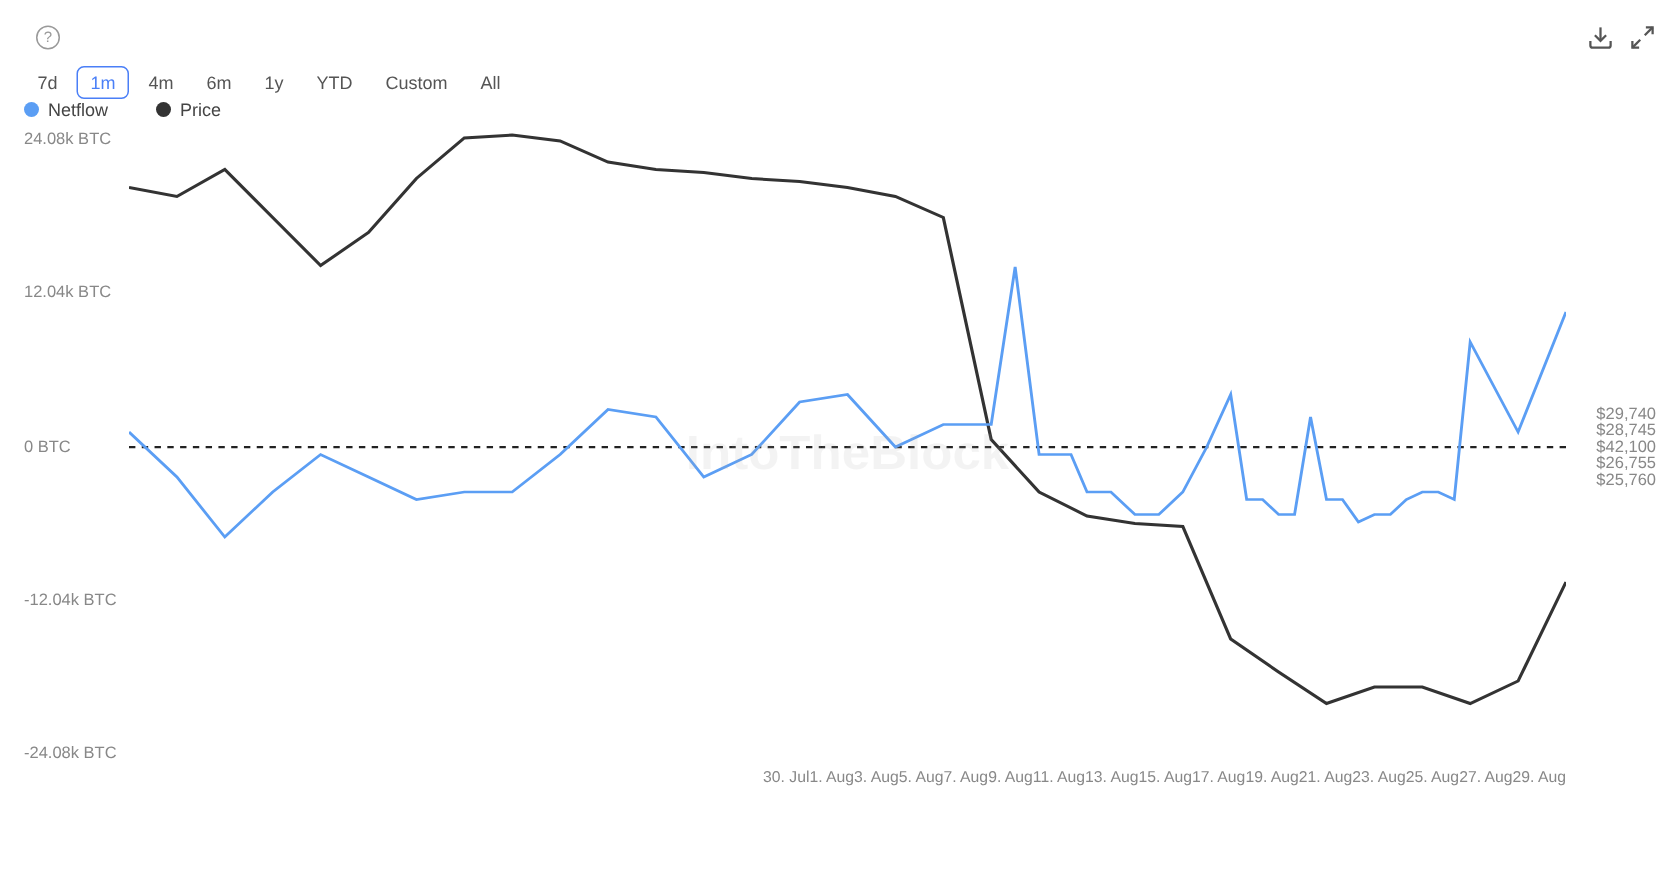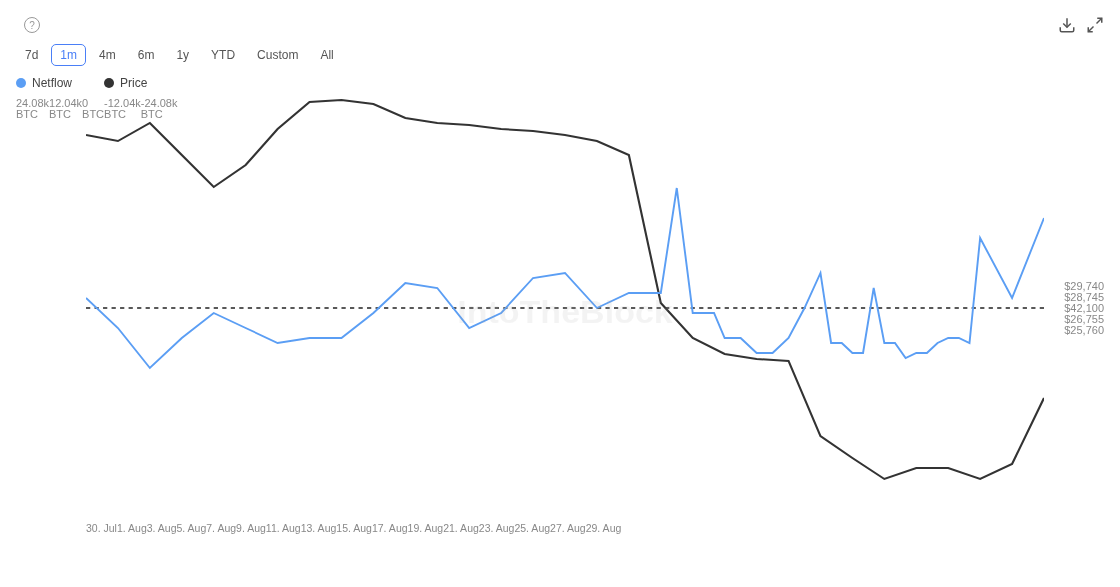--- a/index.html
+++ b/index.html
@@ -52,21 +52,20 @@
     }
     .icon-btn {
       cursor: pointer;
       color: #555;
       display: flex;
       align-items: center;
     }
     .time-filters {
       display: flex;
       gap: 4px;
-      margin-bottom: 10px;
     }
     .time-btn {
       padding: 3px 8px;
       font-size: 12px;
       border: 1px solid transparent;
       border-radius: 4px;
       cursor: pointer;
       background: none;
       color: #555;
     }
@@ -98,20 +97,21 @@
       width: 100%;
       height: 420px;
     }
     .y-axis-left {
       position: absolute;
       left: 0;
       top: 0;
       height: 100%;
       width: 70px;
       display: flex;
+      flex-direction: column;
       justify-content: space-between;
       font-size: 11px;
       color: #888;
       pointer-events: none;
     }
     .y-axis-right {
       position: absolute;
       right: 0;
       top: 0;
       height: 100%;
@@ -127,21 +127,21 @@
     .y-label { line-height: 1; }
     .svg-chart {
       position: absolute;
       left: 70px;
       top: 0;
       width: calc(100% - 130px);
       height: 100%;
     }
     .x-axis {
       display: flex;
-      justify-content: flex-start;
+      justify-content: flex-end;
       font-size: 10.5px;
       color: #888;
       padding: 4px 0 0 70px;
       padding-right: 60px;
     }
   </style>
 </head>
 <body>
 
 <div class="chart-container">

